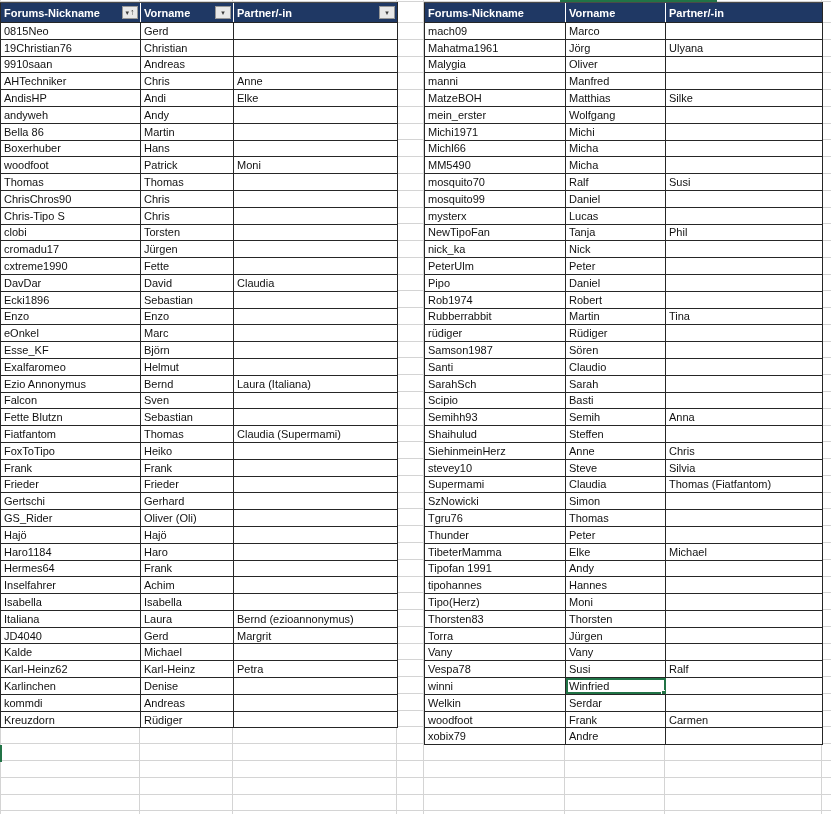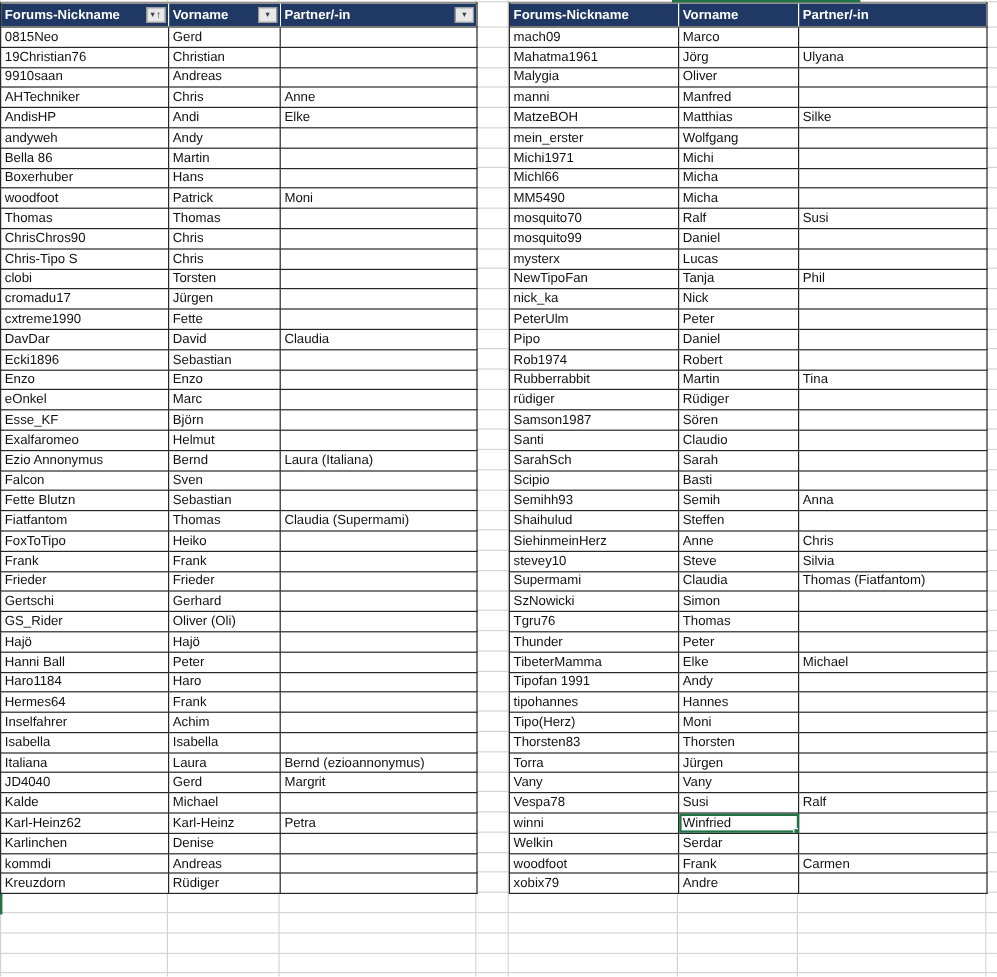--- a/index.html
+++ b/index.html
@@ -301,25 +301,20 @@
           <td>GS_Rider</td>
           <td>Oliver (Oli)</td>
           <td></td>
         </tr>
         <tr>
           <td>Hajö</td>
           <td>Hajö</td>
           <td></td>
         </tr>
         <tr>
-          <td>Hanni Ball</td>
-          <td>Peter</td>
-          <td></td>
-        </tr>
-        <tr>
           <td>Haro1184</td>
           <td>Haro</td>
           <td></td>
         </tr>
         <tr>
           <td>Hermes64</td>
           <td>Frank</td>
           <td></td>
         </tr>
         <tr>

